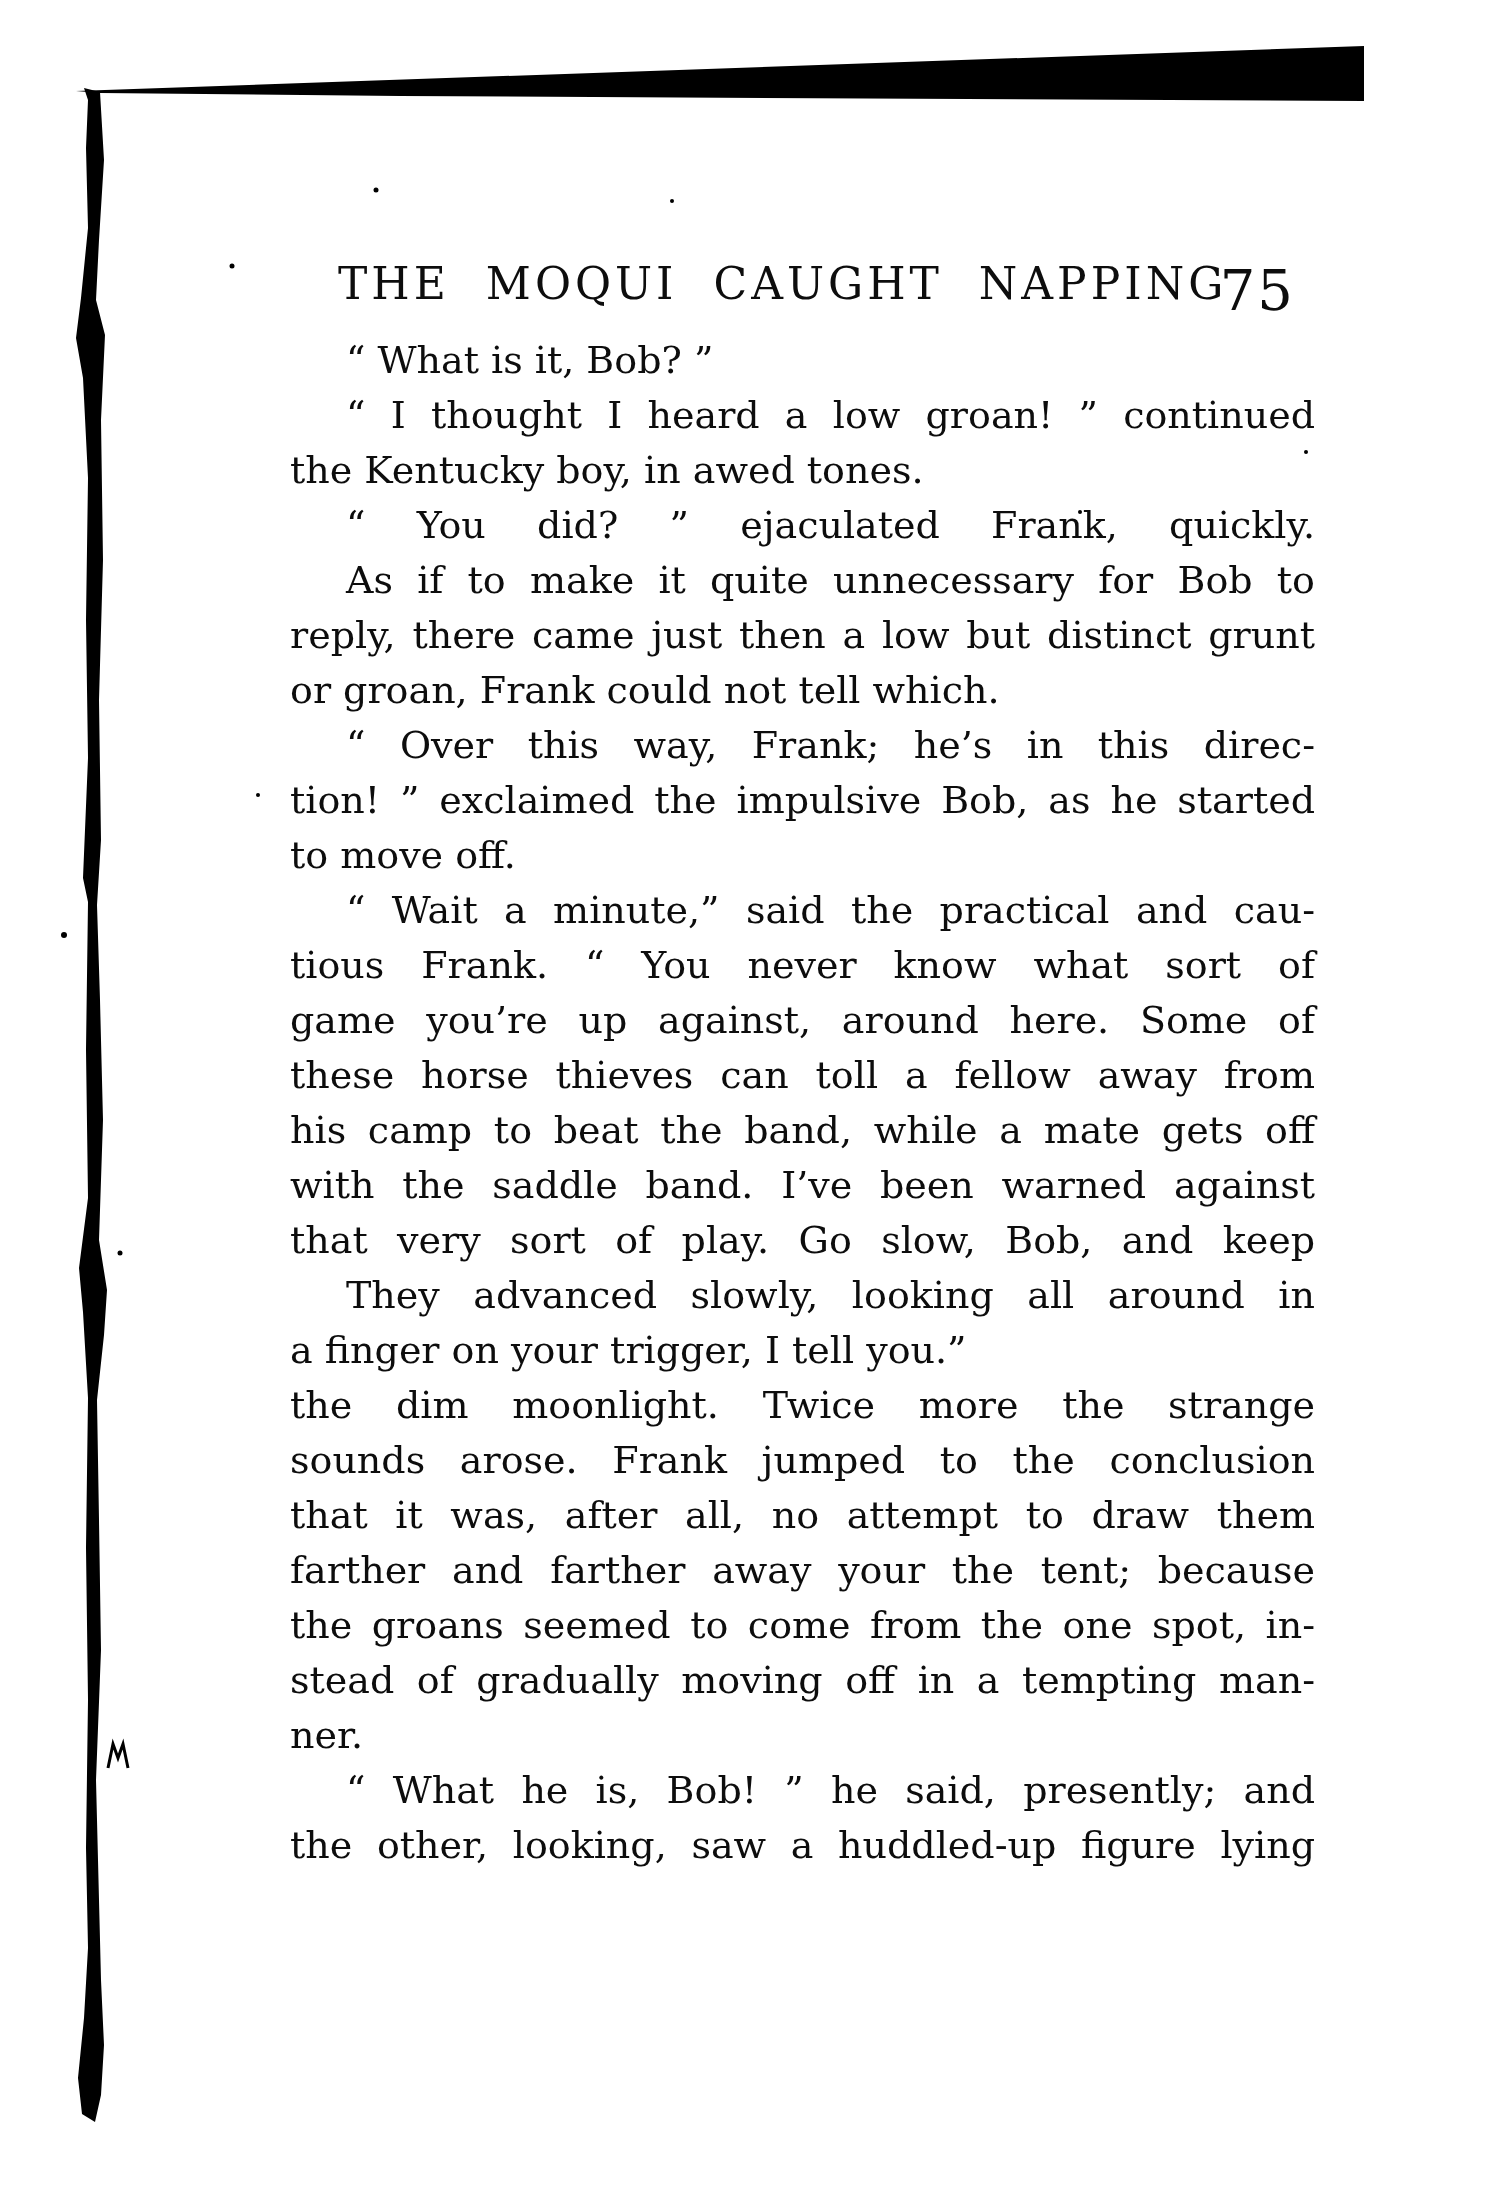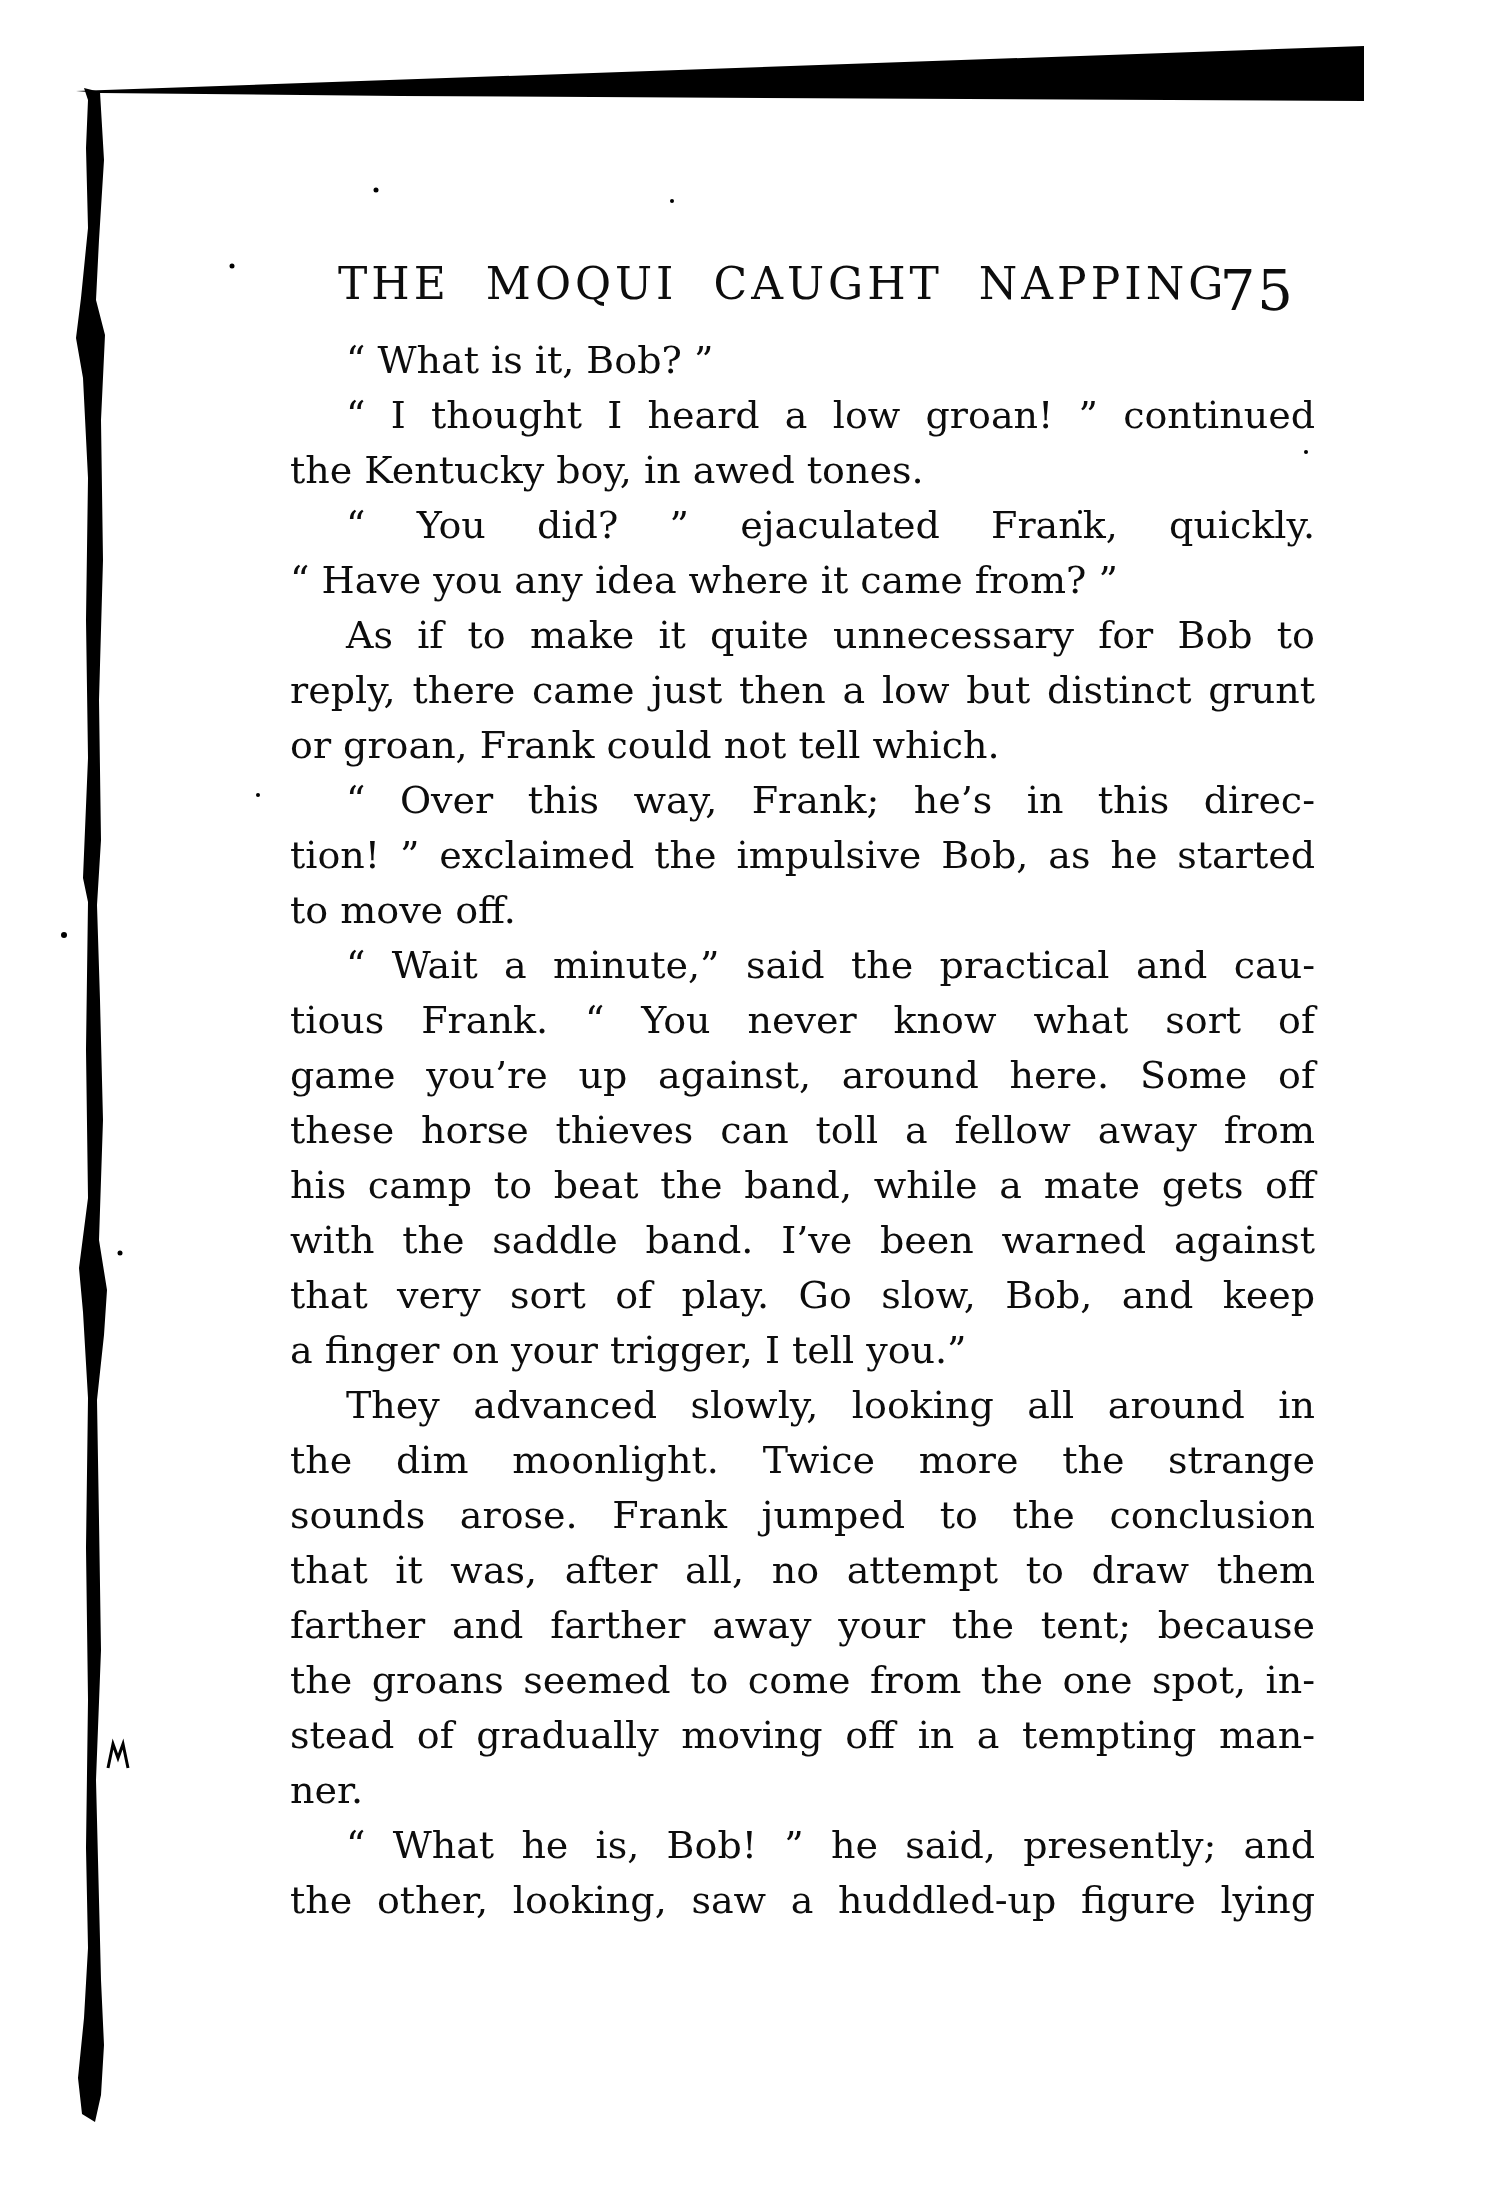--- a/index.html
+++ b/index.html
@@ -100,36 +100,35 @@
     <span class="title">THE MOQUI CAUGHT NAPPING</span>
     <span class="pagenum">75</span>
   </div>
 
   <div class="text-block">
 
   <div class="body-line indent no-justify">“ What is it, Bob? ”</div>
       <div class="body-line indent">“ I thought I heard a low groan! ” continued</div>
       <div class="body-line no-justify">the Kentucky boy, in awed tones.</div>
       <div class="body-line indent">“ You did? ” ejaculated Frank, quickly.</div>
-      <div class="body-line no-justify">“ Have you any idea where it came from? ”</div>
       <div class="body-line indent">As if to make it quite unnecessary for Bob to</div>
       <div class="body-line">reply, there came just then a low but distinct grunt</div>
       <div class="body-line no-justify">or groan, Frank could not tell which.</div>
       <div class="body-line indent">“ Over this way, Frank; he’s in this direc-</div>
       <div class="body-line">tion! ” exclaimed the impulsive Bob, as he started</div>
       <div class="body-line no-justify">to move off.</div>
       <div class="body-line indent">“ Wait a minute,” said the practical and cau-</div>
       <div class="body-line">tious Frank. “ You never know what sort of</div>
       <div class="body-line">game you’re up against, around here. Some of</div>
       <div class="body-line">these horse thieves can toll a fellow away from</div>
       <div class="body-line">his camp to beat the band, while a mate gets off</div>
       <div class="body-line">with the saddle band. I’ve been warned against</div>
       <div class="body-line">that very sort of play. Go slow, Bob, and keep</div>
+      <div class="body-line indent">They advanced slowly, looking all around in</div>
       <div class="body-line no-justify">a finger on your trigger, I tell you.”</div>
-      <div class="body-line indent">They advanced slowly, looking all around in</div>
       <div class="body-line">the dim moonlight. Twice more the strange</div>
       <div class="body-line">sounds arose. Frank jumped to the conclusion</div>
       <div class="body-line">that it was, after all, no attempt to draw them</div>
       <div class="body-line">farther and farther away your the tent; because</div>
       <div class="body-line">the groans seemed to come from the one spot, in-</div>
       <div class="body-line">stead of gradually moving off in a tempting man-</div>
       <div class="body-line no-justify">ner.</div>
       <div class="body-line indent">“ What he is, Bob! ” he said, presently; and</div>
       <div class="body-line">the other, looking, saw a huddled-up figure lying</div>
     </div>

